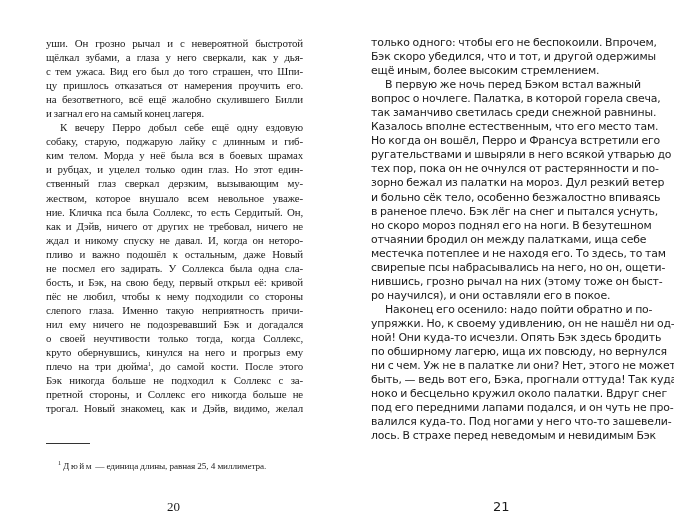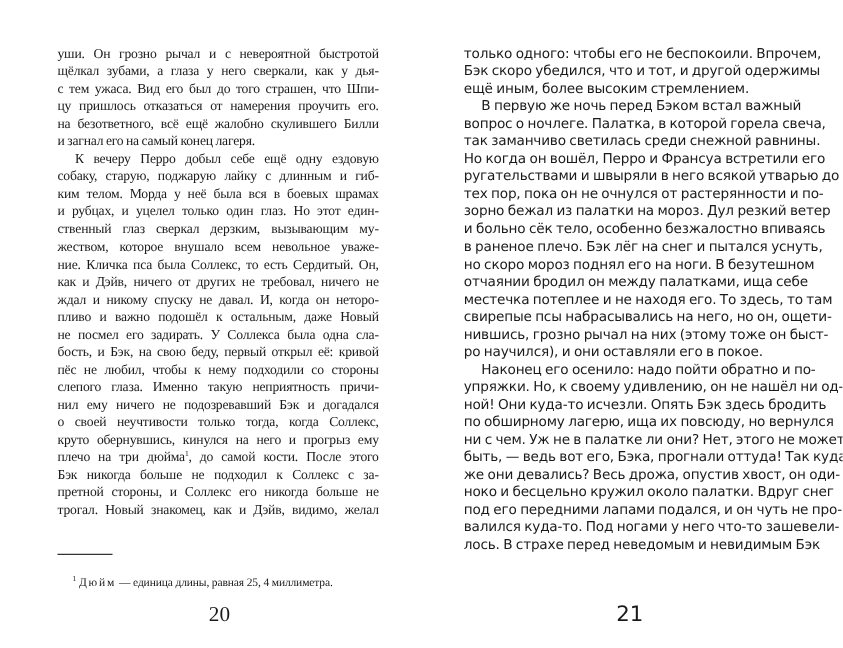--- a/index.html
+++ b/index.html
@@ -15,21 +15,21 @@
           white-space: nowrap; text-align: justify; text-align-last: justify;
           letter-spacing: -0.15px; word-spacing: -0.5px; }
   .line.last { text-align-last: left; }
   .line.indent { text-indent: 14px; }
   .footnote-rule { position: absolute; left: 46px; top: 443px; width: 44px; height: 0;
                    border-top: 1px solid #333; }
   .footnote { position: absolute; left: 58px; top: 460px; font-size: 9.2px; line-height: 12px;
               white-space: nowrap; letter-spacing: -0.1px; }
   .footnote sup, .line sup { font-size: 6px; vertical-align: 4px; line-height: 0; }
   .spaced { letter-spacing: 1.5px; }
-  .page-number { position: absolute; top: 485px; font-size: 17px; line-height: 14px; }
+  .page-number { position: absolute; top: 500px; font-size: 13px; line-height: 14px; }
   #page-left .page-number { left: 167px; }
   #page-right .page-number { left: 156px; }
 </style>
 </head>
 <body>
 
 <div class="page" id="page-left">
   <div class="body-text">
     <span class="line">уши. Он грозно рычал и с невероятной быстротой</span>
     <span class="line">щёлкал зубами, а глаза у него сверкали, как у дья-</span>
@@ -65,38 +65,38 @@
 </div>
 
 <div class="page" id="page-right">
   <div class="body-text">
     <span class="line">только одного: чтобы его не беспокоили. Впрочем,</span>
     <span class="line">Бэк скоро убедился, что и тот, и другой одержимы</span>
     <span class="line last">ещё иным, более высоким стремлением.</span>
     <span class="line indent">В первую же ночь перед Бэком встал важный</span>
     <span class="line">вопрос о ночлеге. Палатка, в которой горела свеча,</span>
     <span class="line">так заманчиво светилась среди снежной равнины.</span>
+    <span class="line">Казалось вполне естественным, что его место там.</span>
     <span class="line">Но когда он вошёл, Перро и Франсуа встретили его</span>
     <span class="line">ругательствами и швыряли в него всякой утварью до</span>
     <span class="line">тех пор, пока он не очнулся от растерянности и по-</span>
     <span class="line">зорно бежал из палатки на мороз. Дул резкий ветер</span>
     <span class="line">и больно сёк тело, особенно безжалостно впиваясь</span>
     <span class="line">в раненое плечо. Бэк лёг на снег и пытался уснуть,</span>
     <span class="line">но скоро мороз поднял его на ноги. В безутешном</span>
     <span class="line">отчаянии бродил он между палатками, ища себе</span>
     <span class="line">местечка потеплее и не находя его. То здесь, то там</span>
     <span class="line">свирепые псы набрасывались на него, но он, ощети-</span>
     <span class="line">нившись, грозно рычал на них (этому тоже он быст-</span>
     <span class="line last">ро научился), и они оставляли его в покое.</span>
     <span class="line indent">Наконец его осенило: надо пойти обратно и по-</span>
     <span class="line">упряжки. Но, к своему удивлению, он не нашёл ни од-</span>
     <span class="line">ной! Они куда-то исчезли. Опять Бэк здесь бродить</span>
     <span class="line">по обширному лагерю, ища их повсюду, но вернулся</span>
     <span class="line">ни с чем. Уж не в палатке ли они? Нет, этого не может</span>
     <span class="line">быть, — ведь вот его, Бэка, прогнали оттуда! Так куда</span>
-    <span class="line">же они девались? Весь дрожа, опустив хвост, он оди-</span>
     <span class="line">ноко и бесцельно кружил около палатки. Вдруг снег</span>
     <span class="line">под его передними лапами подался, и он чуть не про-</span>
     <span class="line">валился куда-то. Под ногами у него что-то зашевели-</span>
     <span class="line">лось. В страхе перед неведомым и невидимым Бэк</span>
   </div>
   <div class="page-number">21</div>
 </div>
 
 </body></html>

